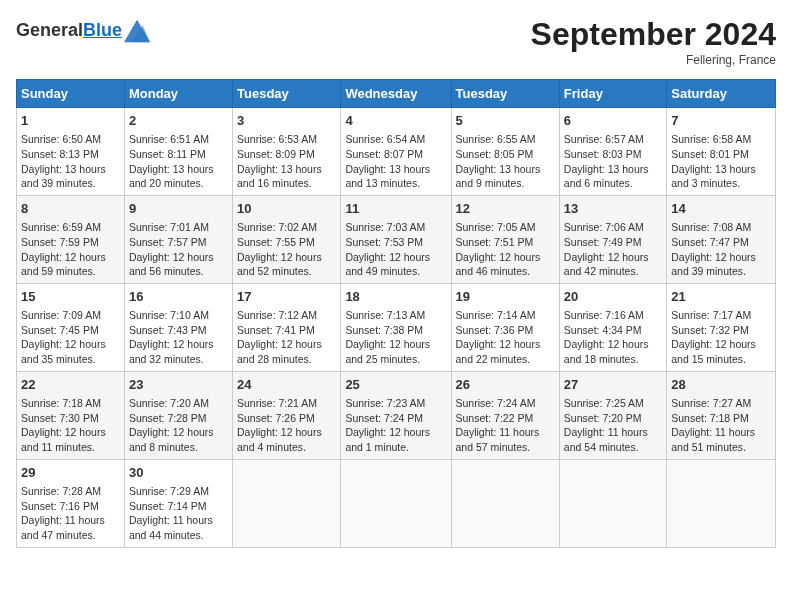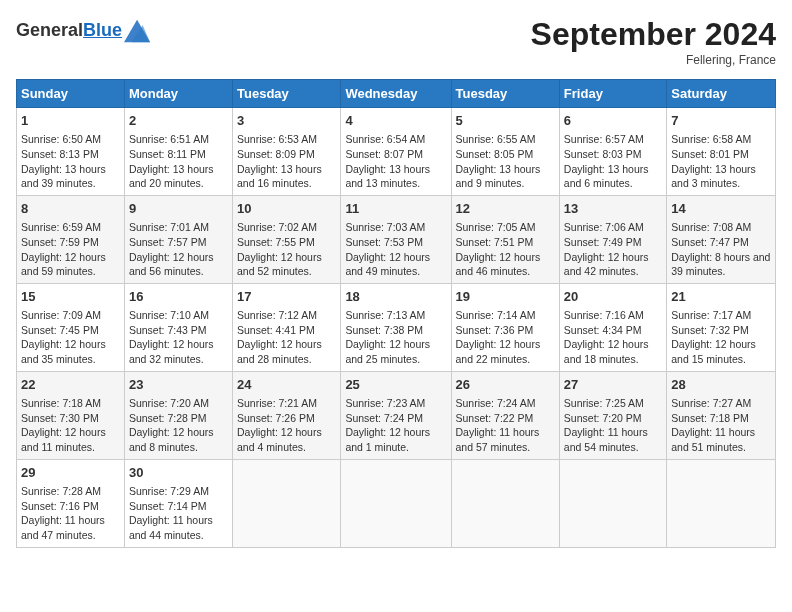--- a/index.html
+++ b/index.html
@@ -130,26 +130,26 @@
         <td><span class="day-num">6</span><span>Sunrise: 6:57 AM</span><br><span>Sunset: 8:03 PM</span><br><span>Daylight: 13 hours and 6 minutes.</span></td>
         <td><span class="day-num">7</span><span>Sunrise: 6:58 AM</span><br><span>Sunset: 8:01 PM</span><br><span>Daylight: 13 hours and 3 minutes.</span></td>
       </tr>
       <tr>
         <td><span class="day-num">8</span><span>Sunrise: 6:59 AM</span><br><span>Sunset: 7:59 PM</span><br><span>Daylight: 12 hours and 59 minutes.</span></td>
         <td><span class="day-num">9</span><span>Sunrise: 7:01 AM</span><br><span>Sunset: 7:57 PM</span><br><span>Daylight: 12 hours and 56 minutes.</span></td>
         <td><span class="day-num">10</span><span>Sunrise: 7:02 AM</span><br><span>Sunset: 7:55 PM</span><br><span>Daylight: 12 hours and 52 minutes.</span></td>
         <td><span class="day-num">11</span><span>Sunrise: 7:03 AM</span><br><span>Sunset: 7:53 PM</span><br><span>Daylight: 12 hours and 49 minutes.</span></td>
         <td><span class="day-num">12</span><span>Sunrise: 7:05 AM</span><br><span>Sunset: 7:51 PM</span><br><span>Daylight: 12 hours and 46 minutes.</span></td>
         <td><span class="day-num">13</span><span>Sunrise: 7:06 AM</span><br><span>Sunset: 7:49 PM</span><br><span>Daylight: 12 hours and 42 minutes.</span></td>
-        <td><span class="day-num">14</span><span>Sunrise: 7:08 AM</span><br><span>Sunset: 7:47 PM</span><br><span>Daylight: 8 hours and 39 minutes.</span></td>
+        <td><span class="day-num">14</span><span>Sunrise: 7:08 AM</span><br><span>Sunset: 7:47 PM</span><br><span>Daylight: 12 hours and 39 minutes.</span></td>
       </tr>
       <tr>
         <td><span class="day-num">15</span><span>Sunrise: 7:09 AM</span><br><span>Sunset: 7:45 PM</span><br><span>Daylight: 12 hours and 35 minutes.</span></td>
         <td><span class="day-num">16</span><span>Sunrise: 7:10 AM</span><br><span>Sunset: 7:43 PM</span><br><span>Daylight: 12 hours and 32 minutes.</span></td>
-        <td><span class="day-num">17</span><span>Sunrise: 7:12 AM</span><br><span>Sunset: 4:41 PM</span><br><span>Daylight: 12 hours and 28 minutes.</span></td>
+        <td><span class="day-num">17</span><span>Sunrise: 7:12 AM</span><br><span>Sunset: 7:41 PM</span><br><span>Daylight: 12 hours and 28 minutes.</span></td>
         <td><span class="day-num">18</span><span>Sunrise: 7:13 AM</span><br><span>Sunset: 7:38 PM</span><br><span>Daylight: 12 hours and 25 minutes.</span></td>
         <td><span class="day-num">19</span><span>Sunrise: 7:14 AM</span><br><span>Sunset: 7:36 PM</span><br><span>Daylight: 12 hours and 22 minutes.</span></td>
         <td><span class="day-num">20</span><span>Sunrise: 7:16 AM</span><br><span>Sunset: 4:34 PM</span><br><span>Daylight: 12 hours and 18 minutes.</span></td>
         <td><span class="day-num">21</span><span>Sunrise: 7:17 AM</span><br><span>Sunset: 7:32 PM</span><br><span>Daylight: 12 hours and 15 minutes.</span></td>
       </tr>
       <tr>
         <td><span class="day-num">22</span><span>Sunrise: 7:18 AM</span><br><span>Sunset: 7:30 PM</span><br><span>Daylight: 12 hours and 11 minutes.</span></td>
         <td><span class="day-num">23</span><span>Sunrise: 7:20 AM</span><br><span>Sunset: 7:28 PM</span><br><span>Daylight: 12 hours and 8 minutes.</span></td>
         <td><span class="day-num">24</span><span>Sunrise: 7:21 AM</span><br><span>Sunset: 7:26 PM</span><br><span>Daylight: 12 hours and 4 minutes.</span></td>
         <td><span class="day-num">25</span><span>Sunrise: 7:23 AM</span><br><span>Sunset: 7:24 PM</span><br><span>Daylight: 12 hours and 1 minute.</span></td>

